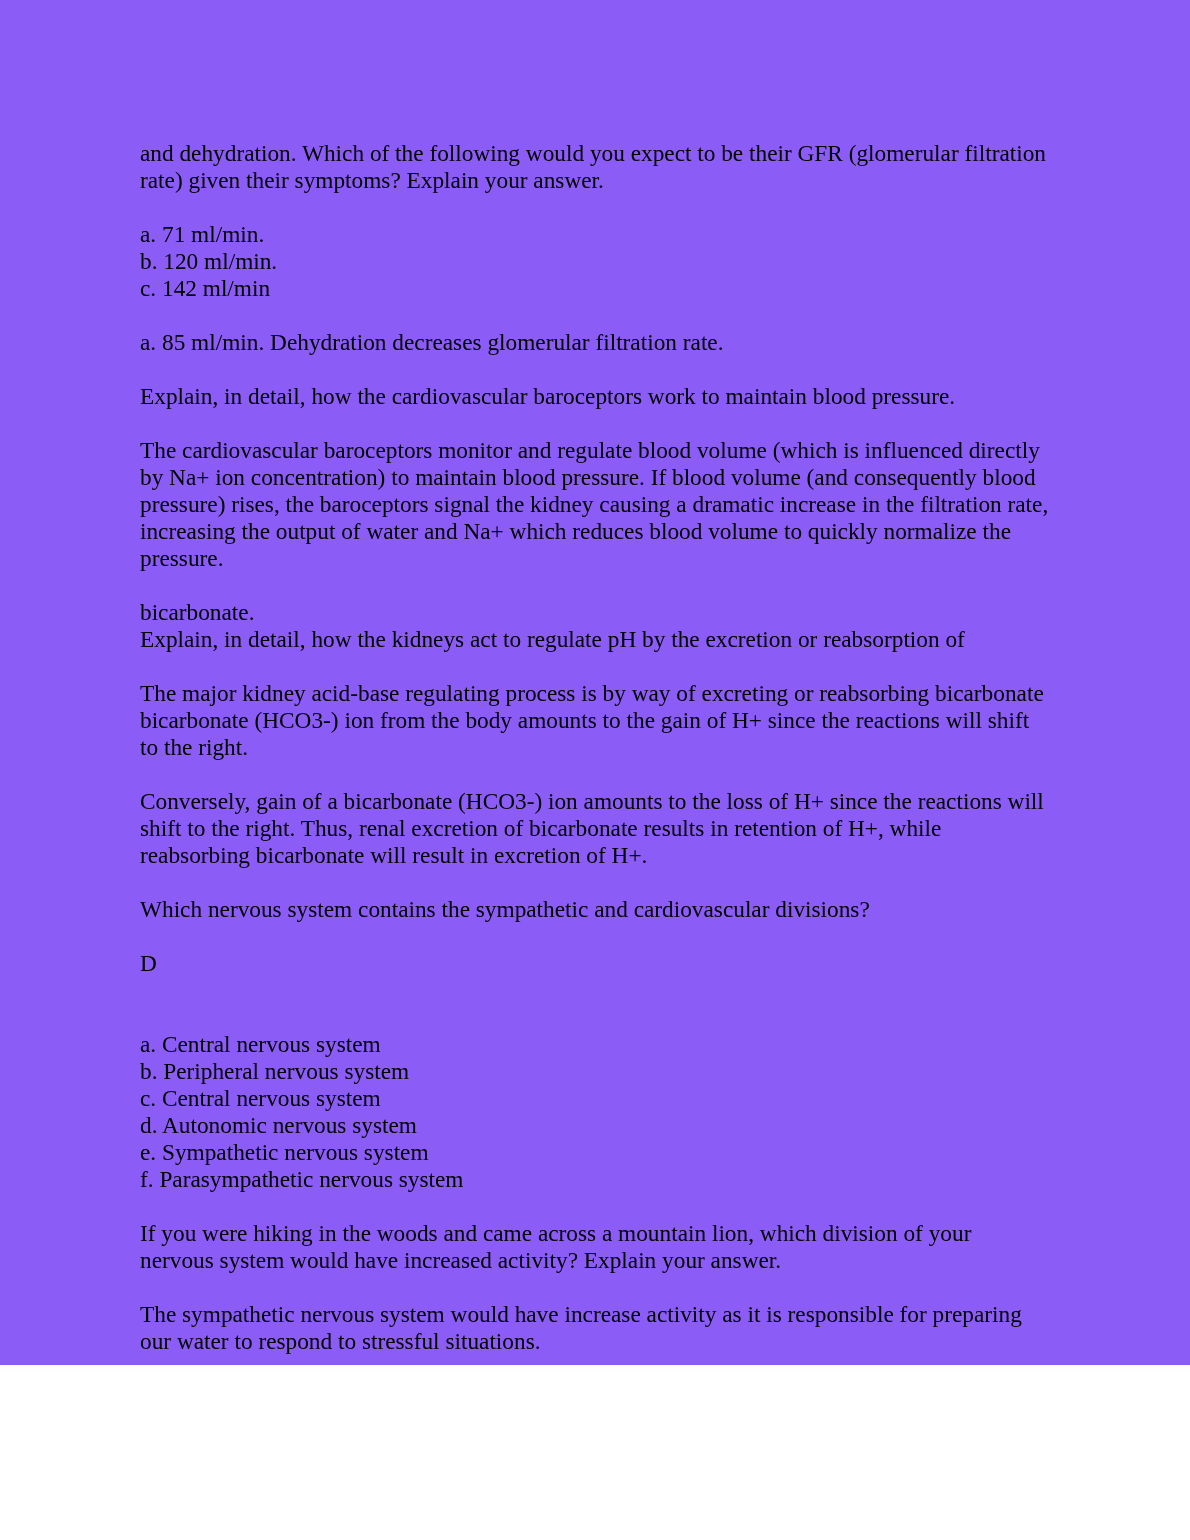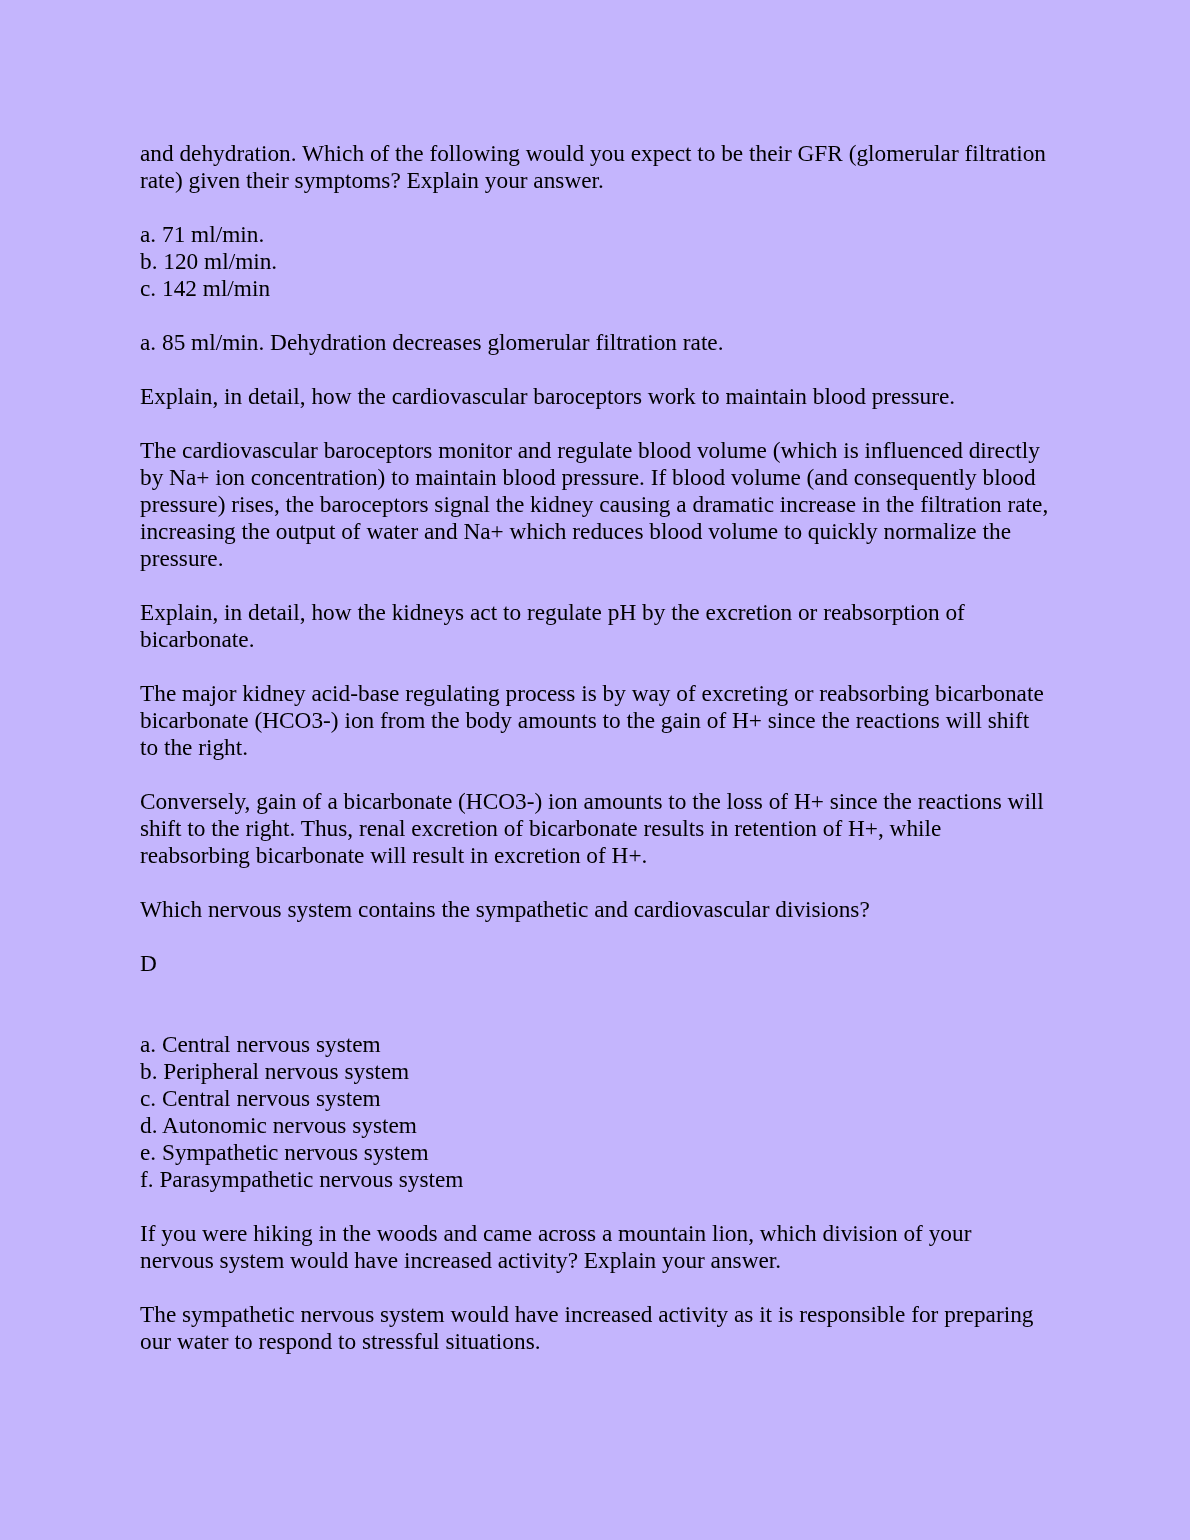--- a/index.html
+++ b/index.html
@@ -3,23 +3,23 @@
 <meta charset="utf-8">
 <style>
   html, body {
     margin: 0;
     padding: 0;
     background: #ffffff;
   }
   .page {
     position: relative;
     width: 1190px;
-    height: 1540px;
+    height: 1365px;
     box-sizing: border-box;
-    background: #c4b5fd;
+    background: #8b5cf6;
     color: #000000;
     overflow: hidden;
   }
   .doc-body {
     position: absolute;
     left: 140px;
     top: 140px;
     width: 930px;
     font-family: "Liberation Serif", "DejaVu Serif", serif;
     font-size: 23.3px;
@@ -57,22 +57,22 @@
         <div class="line">Explain, in detail, how the cardiovascular baroceptors work to maintain blood pressure.</div>
       </div>
       <div class="block">
         <div class="line">The cardiovascular baroceptors monitor and regulate blood volume (which is influenced directly</div>
         <div class="line">by Na+ ion concentration) to maintain blood pressure. If blood volume (and consequently blood</div>
         <div class="line">pressure) rises, the baroceptors signal the kidney causing a dramatic increase in the filtration rate,</div>
         <div class="line">increasing the output of water and Na+ which reduces blood volume to quickly normalize the</div>
         <div class="line">pressure.</div>
       </div>
       <div class="block">
+        <div class="line">bicarbonate.</div>
         <div class="line">Explain, in detail, how the kidneys act to regulate pH by the excretion or reabsorption of</div>
-        <div class="line">bicarbonate.</div>
       </div>
       <div class="block">
         <div class="line">The major kidney acid-base regulating process is by way of excreting or reabsorbing bicarbonate</div>
         <div class="line">bicarbonate (HCO3-) ion from the body amounts to the gain of H+ since the reactions will shift</div>
         <div class="line">to the right.</div>
       </div>
       <div class="block">
         <div class="line">Conversely, gain of a bicarbonate (HCO3-) ion amounts to the loss of H+ since the reactions will</div>
         <div class="line">shift to the right. Thus, renal excretion of bicarbonate results in retention of H+, while</div>
         <div class="line">reabsorbing bicarbonate will result in excretion of H+.</div>
@@ -89,17 +89,17 @@
         <div class="line">c. Central nervous system</div>
         <div class="line">d. Autonomic nervous system</div>
         <div class="line">e. Sympathetic nervous system</div>
         <div class="line">f. Parasympathetic nervous system</div>
       </div>
       <div class="block">
         <div class="line">If you were hiking in the woods and came across a mountain lion, which division of your</div>
         <div class="line">nervous system would have increased activity? Explain your answer.</div>
       </div>
       <div class="block">
-        <div class="line">The sympathetic nervous system would have increased activity as it is responsible for preparing</div>
+        <div class="line">The sympathetic nervous system would have increase activity as it is responsible for preparing</div>
         <div class="line">our water to respond to stressful situations.</div>
       </div>
     </main>
 </div>
 
 </body></html>

